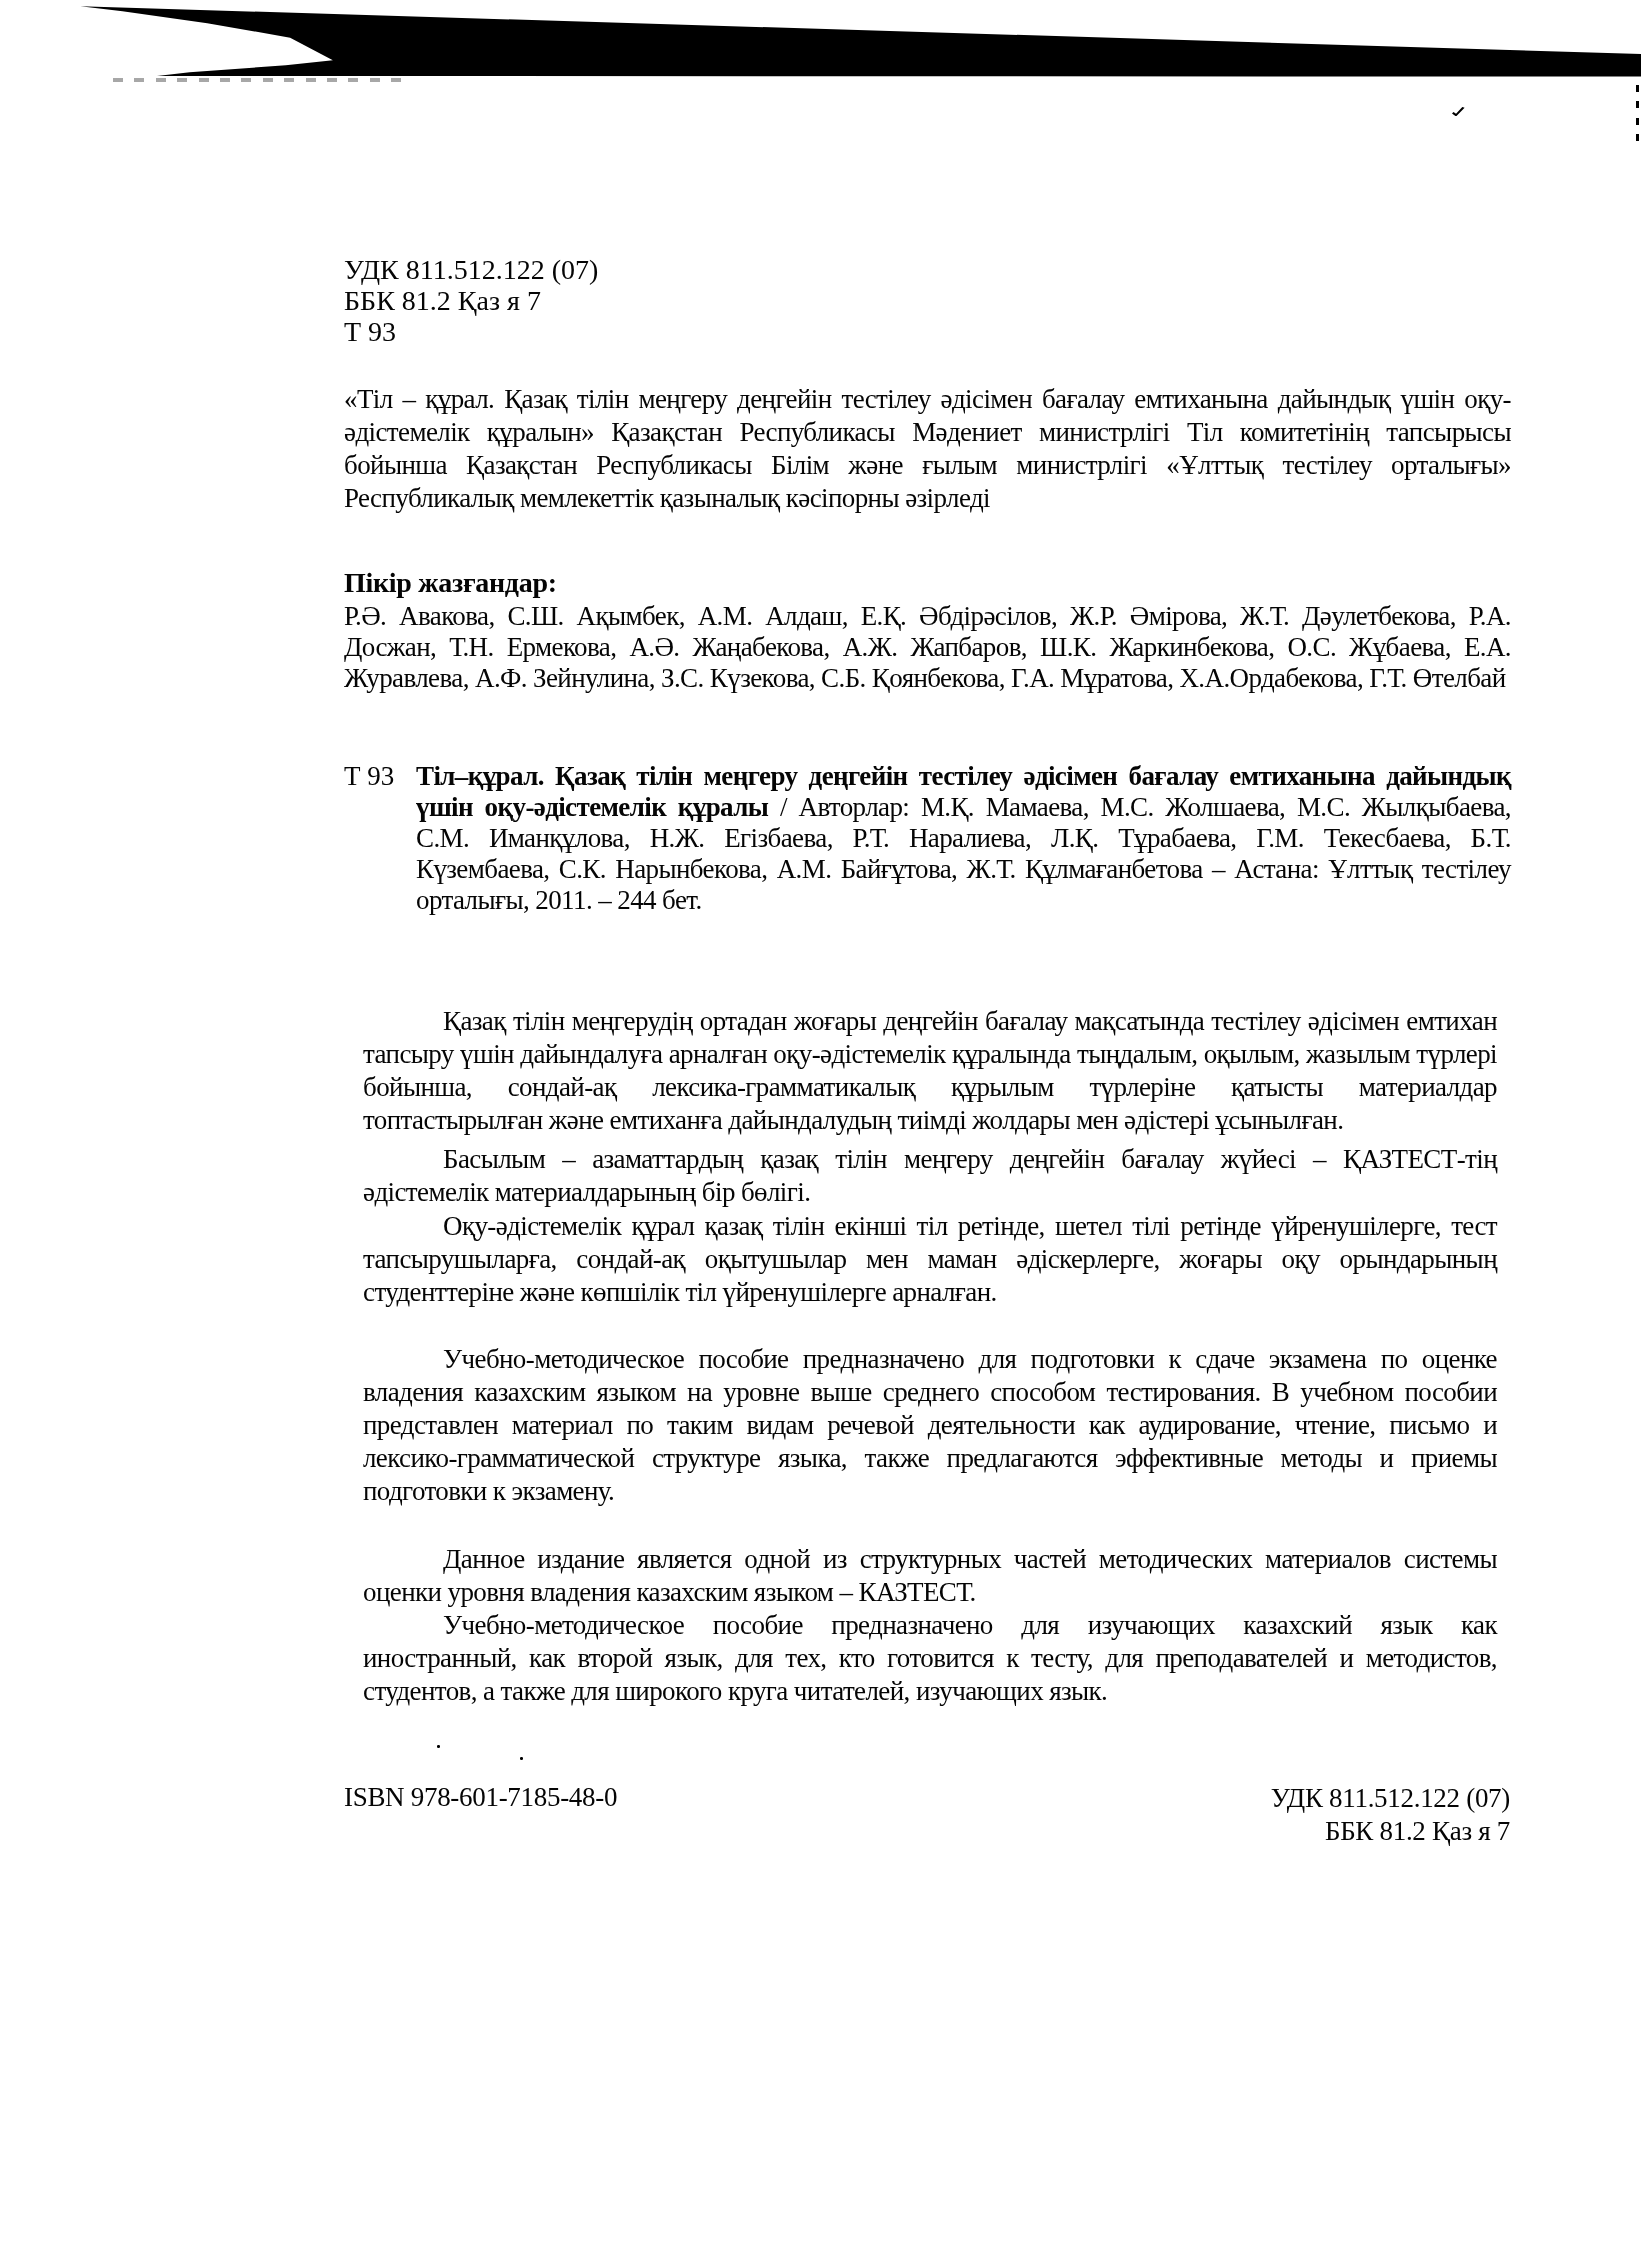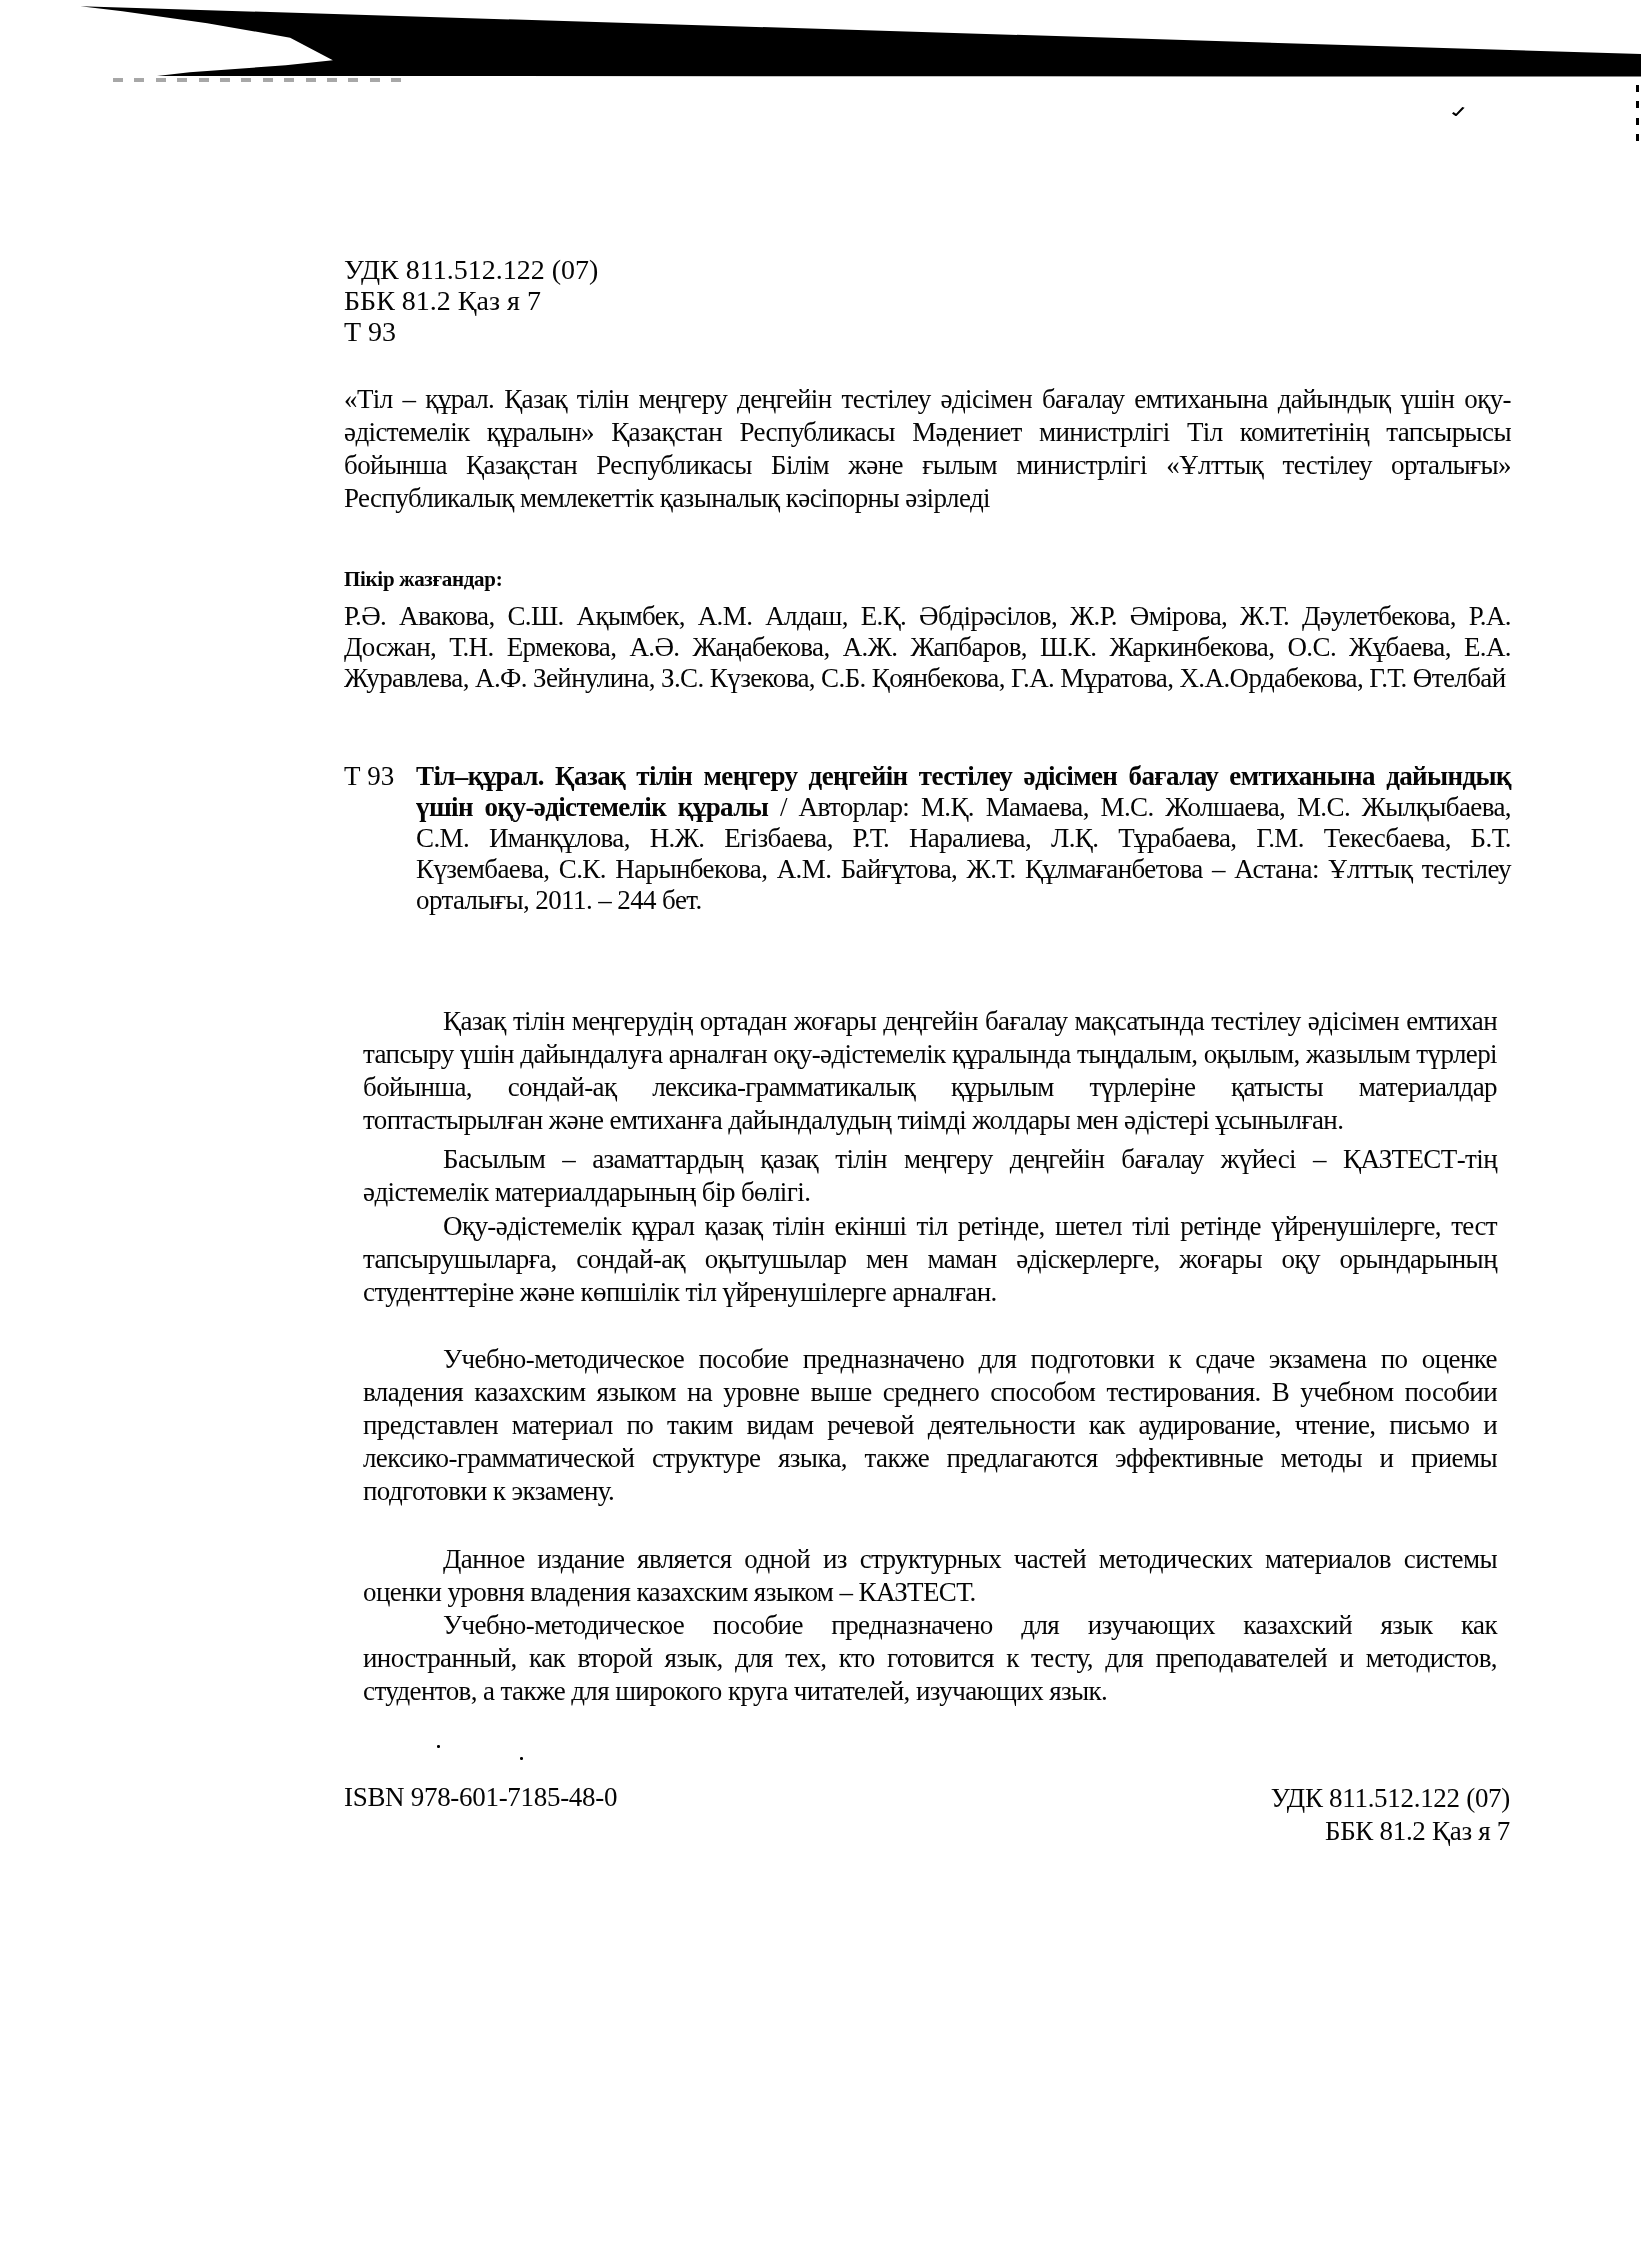--- a/index.html
+++ b/index.html
@@ -30,21 +30,21 @@
   .codes-top {
     left: 344px; top: 254px;
     font-size: 28px; letter-spacing: 0;
     line-height: 31px;
   }
   .p-imprint {
     left: 344px; top: 383px; width: 1167px;
   }
   .reviewers-heading {
     left: 344px; top: 567px;
-    font-size: 21px; font-weight: 700; letter-spacing: -0.3px;
+    font-size: 28px; font-weight: 700; letter-spacing: -0.3px;
   }
   .reviewers {
     left: 344px; top: 601px; width: 1167px;
     line-height: 31px;
   }
   .entry {
     left: 344px; top: 761px; width: 1167px;
     line-height: 31px;
   }
   .entry-code {

